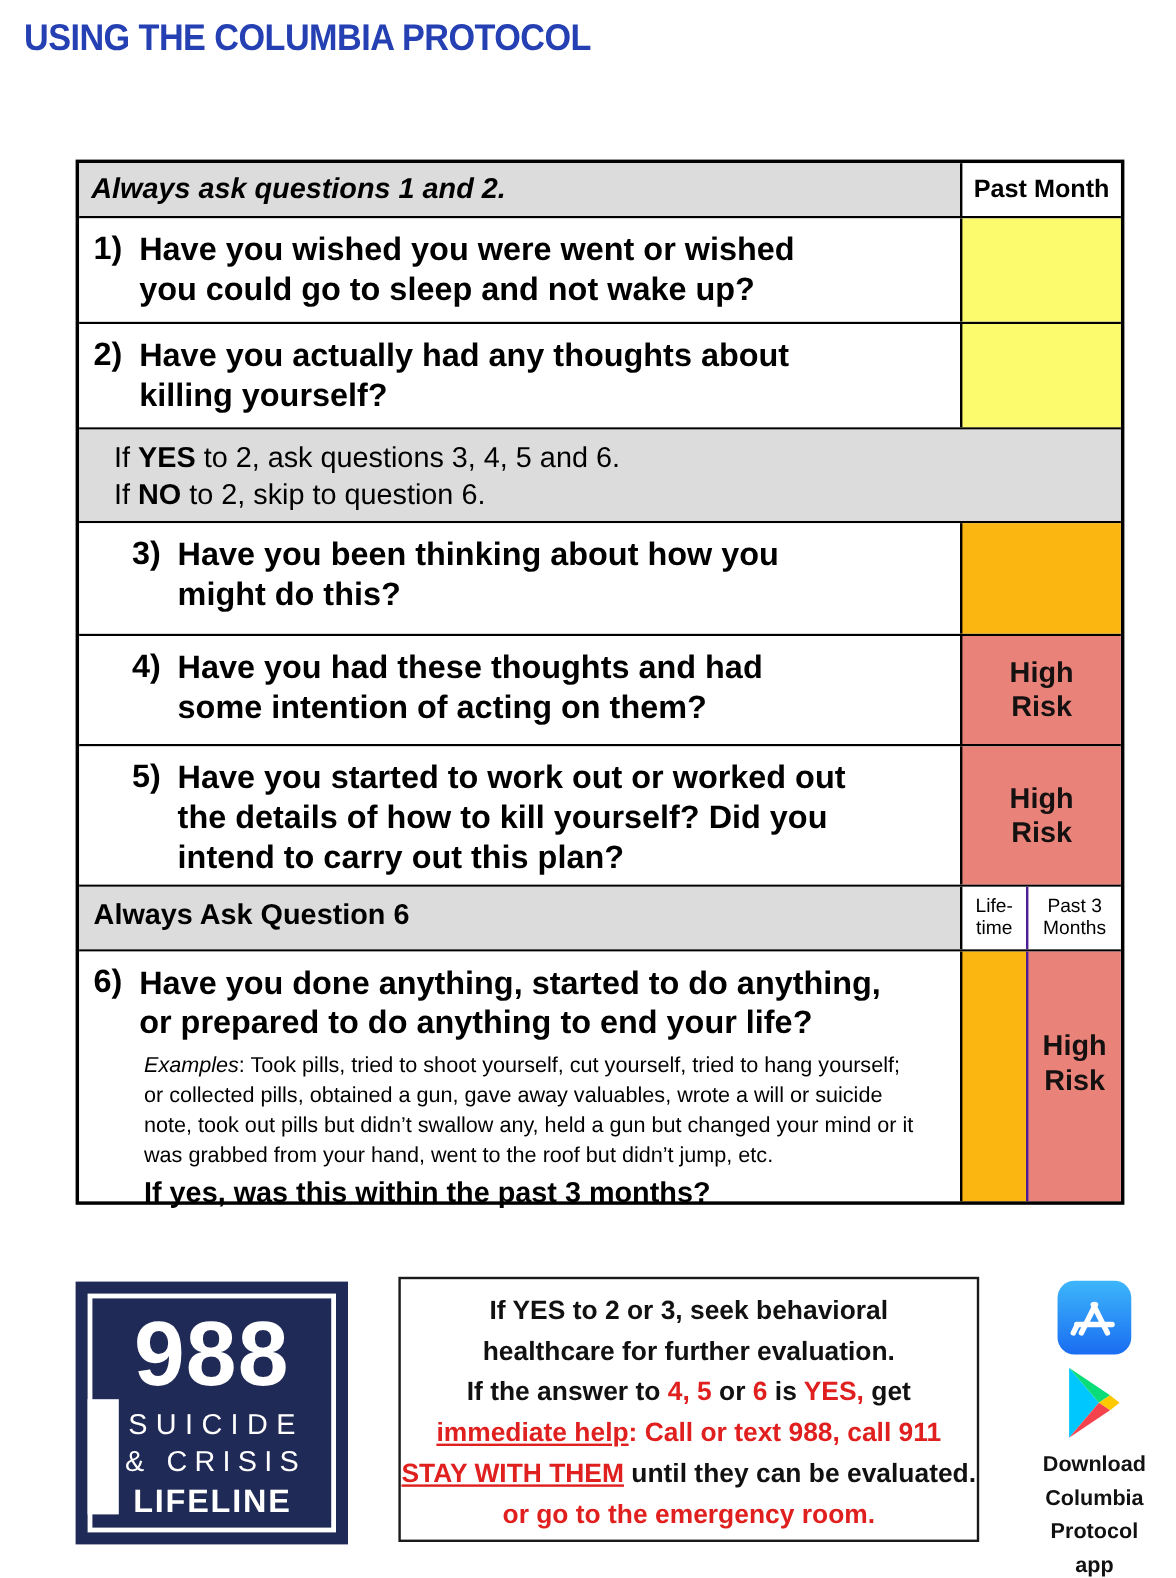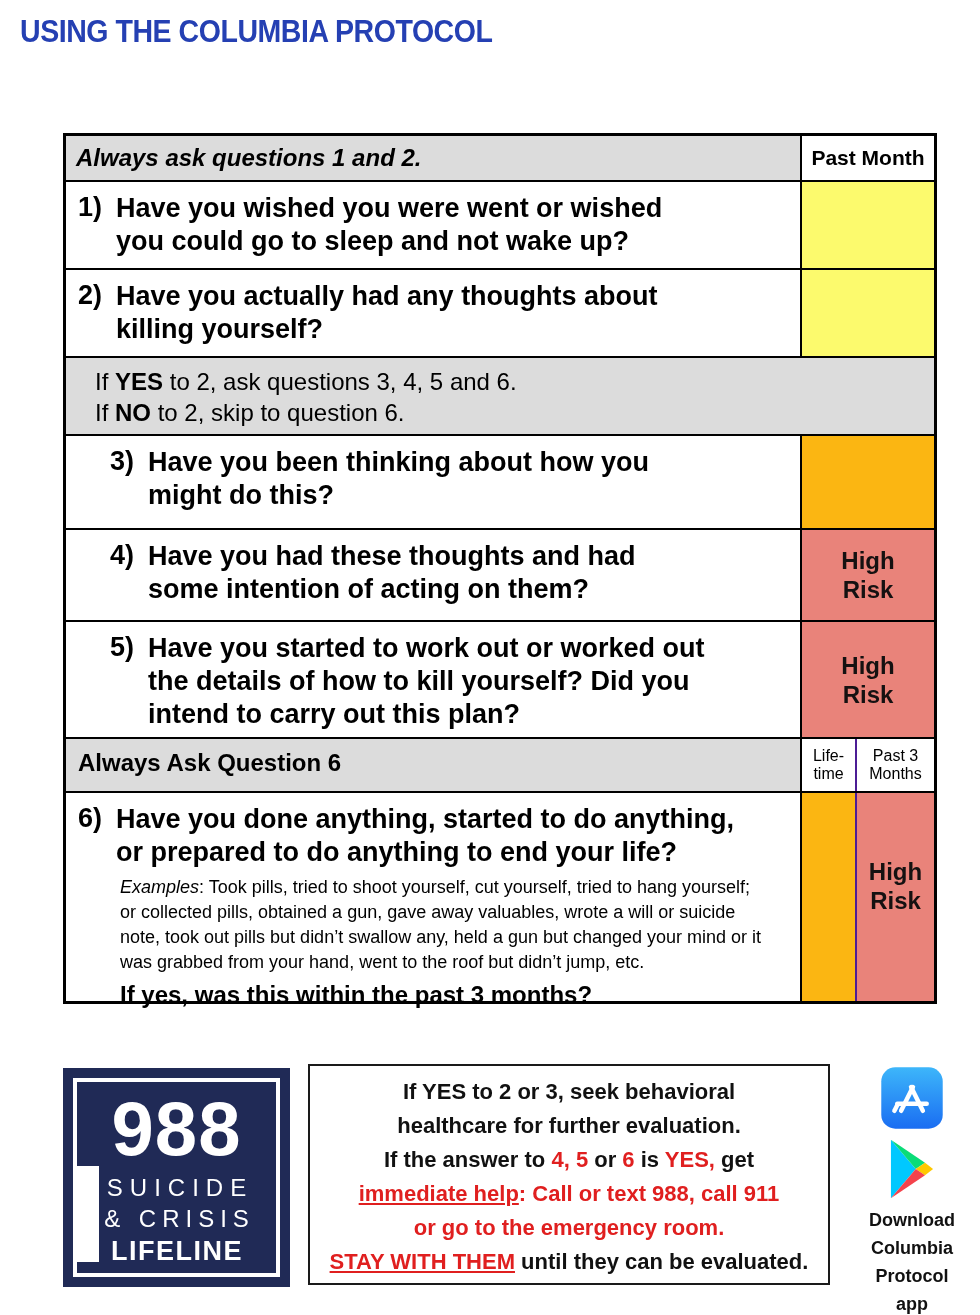--- a/index.html
+++ b/index.html
@@ -73,21 +73,21 @@
   .logo-ring { position:absolute; left:10px; top:10px; right:10px; bottom:10px;
                border:4px solid #fff; }
   .logo-notch { position:absolute; left:10px; top:98px; width:26px; height:96px; background:#fff; }
   .logo-inner { position:absolute; left:0; top:0; width:100%; height:100%;
                 display:flex; flex-direction:column; align-items:center; color:#fff; }
   .logo-988 { margin-top:24px; font-size:76px; line-height:74px; font-weight:bold; letter-spacing:1px; }
   .logo-l1 { margin-top:8px; font-size:24px; letter-spacing:7px; font-weight:400; text-indent:7px; }
   .logo-l2 { margin-top:3px; font-size:24px; letter-spacing:6px; font-weight:400; text-indent:6px; }
   .logo-l3 { margin-top:3px; font-size:27px; letter-spacing:1.5px; font-weight:bold; text-indent:1px; }
 
-  .advisory { position:absolute; left:308px; top:1064px; width:522px; height:221px;
+  .advisory { position:absolute; left:332px; top:1064px; width:484px; height:221px;
               border:2px solid #1a1a1a; background:#fff; padding-top:9px;
               text-align:center; overflow:hidden; }
   .adv-line { font-size:22px; font-weight:bold; line-height:34px; white-space:nowrap; color:#111; }
   .adv-line .r { color:#E01F1F; }
   .adv-line .ru { color:#E01F1F; text-decoration:underline; }
 
   .apps { position:absolute; left:852px; top:1066px; width:120px;
           display:flex; flex-direction:column; align-items:center; }
   .badge-appstore { width:64px; height:64px; }
   .badge-play { width:62px; height:66px; margin-top:6px; }
@@ -210,22 +210,22 @@
       <div class="logo-l2">&amp; CRISIS</div>
       <div class="logo-l3">LIFELINE</div>
     </div>
   </div>
 
   <div class="advisory">
     <div class="adv-line">If YES to 2 or 3, seek behavioral</div>
     <div class="adv-line">healthcare for further evaluation.</div>
     <div class="adv-line"><span>If the answer to </span><span class="r">4, 5</span><span> or </span><span class="r">6</span><span> is </span><span class="r">YES,</span><span> get</span></div>
     <div class="adv-line"><span class="ru">immediate help</span><span class="r">: Call or text 988, call 911</span></div>
+    <div class="adv-line"><span class="ru">STAY WITH THEM</span><span> until they can be evaluated.</span></div>
     <div class="adv-line r"><span class="r">or go to the emergency room.</span></div>
-    <div class="adv-line"><span class="ru">STAY WITH THEM</span><span> until they can be evaluated.</span></div>
   </div>
 
   <div class="apps">
     <svg class="badge-appstore" viewBox="0 0 100 100">
       <defs>
         <linearGradient id="asg" x1="0" y1="0" x2="0" y2="1">
           <stop offset="0" stop-color="#3DB6FA"></stop>
           <stop offset="1" stop-color="#1A6DF2"></stop>
         </linearGradient>
       </defs>

